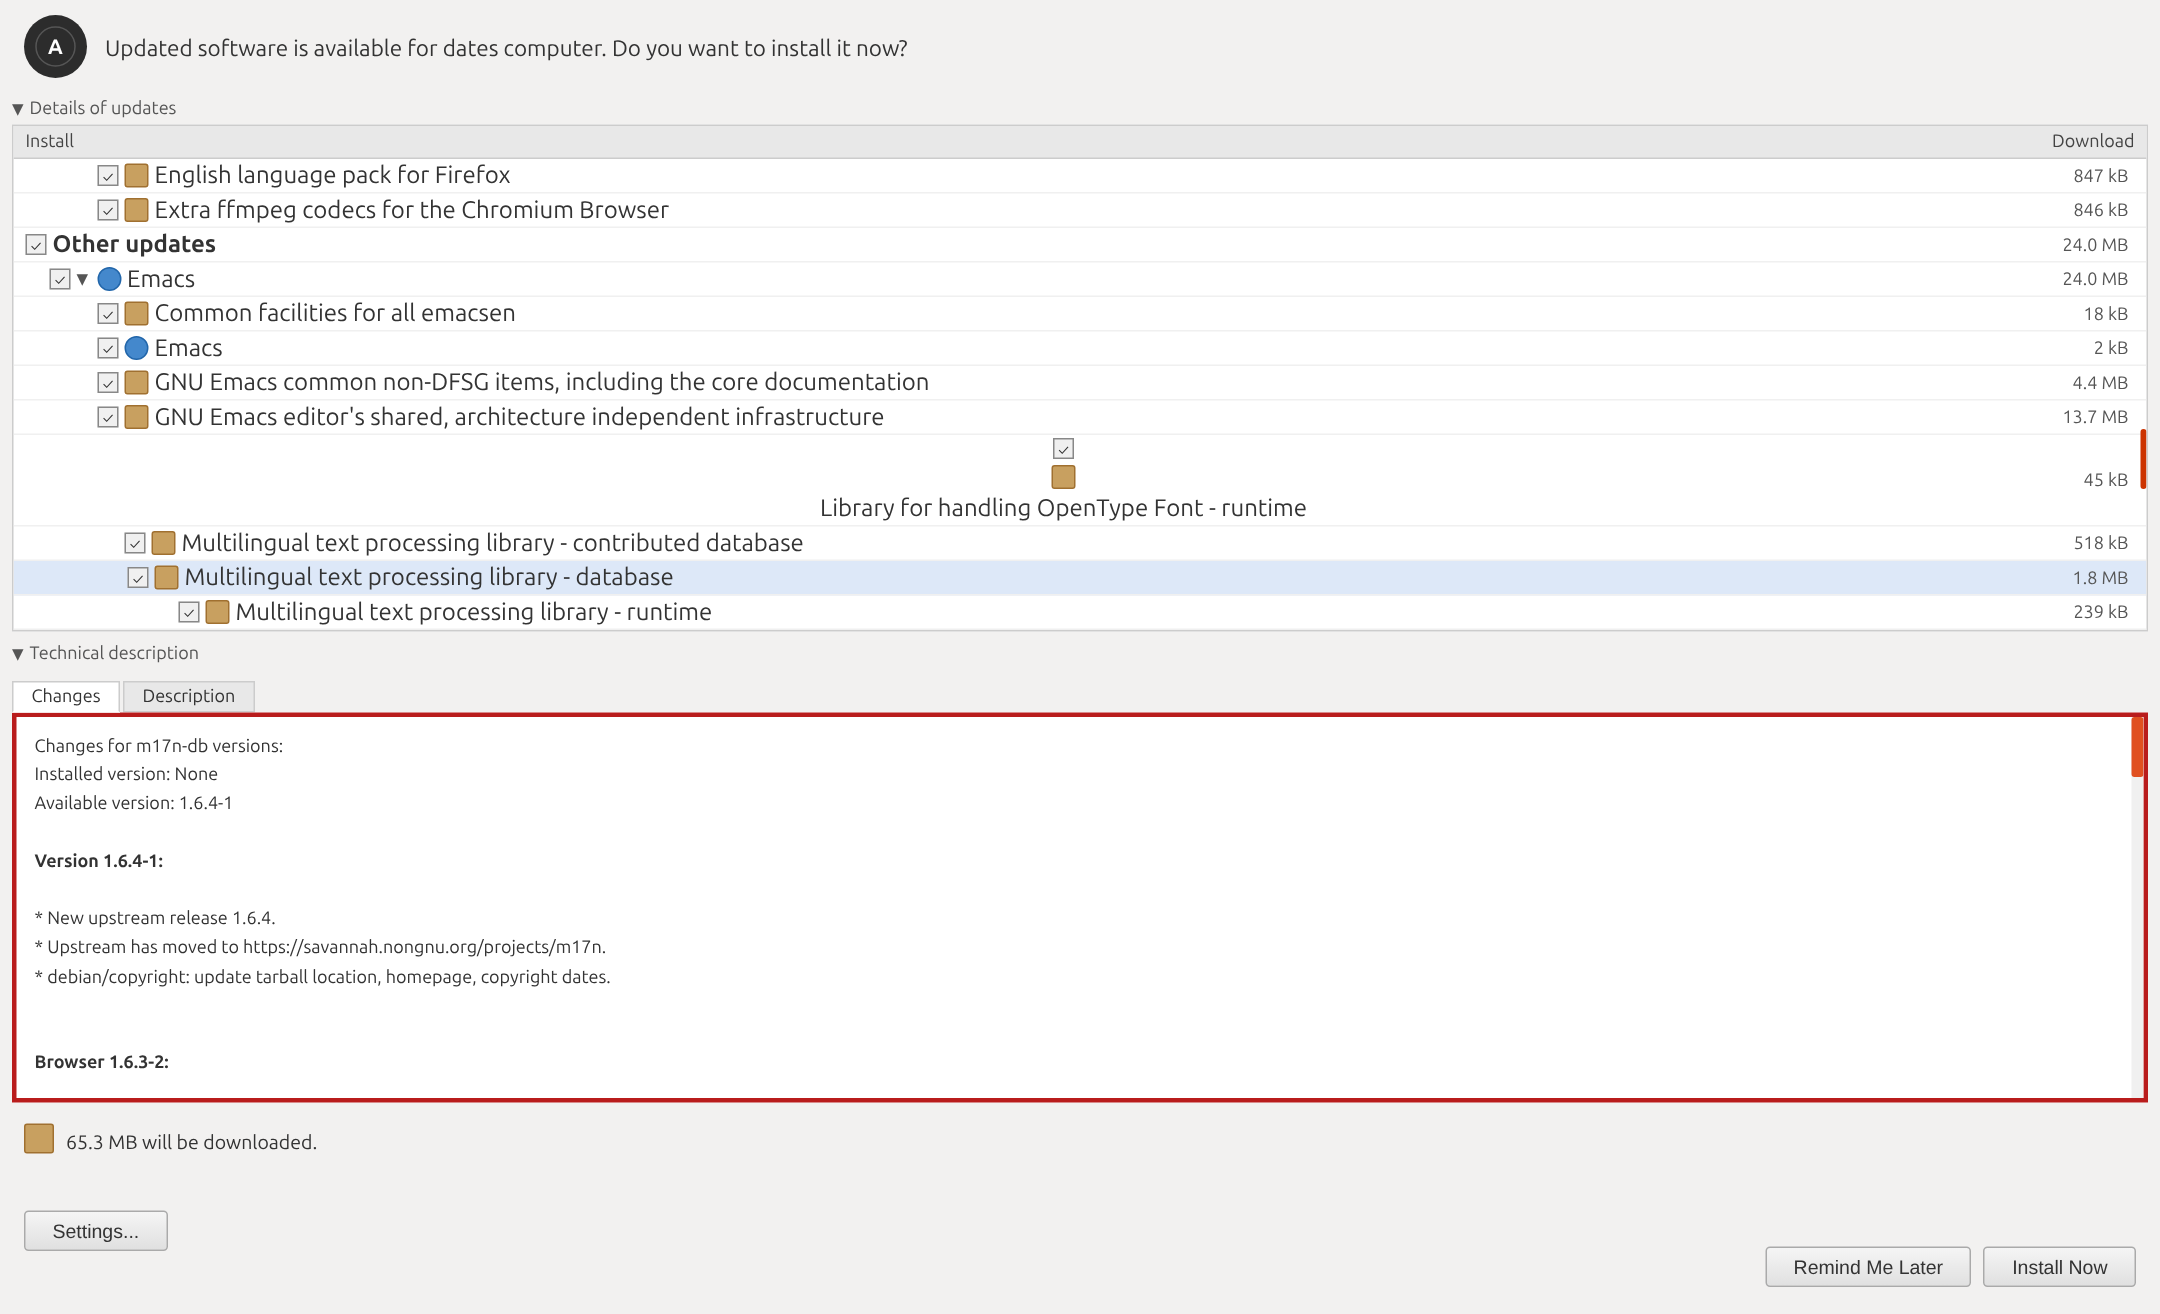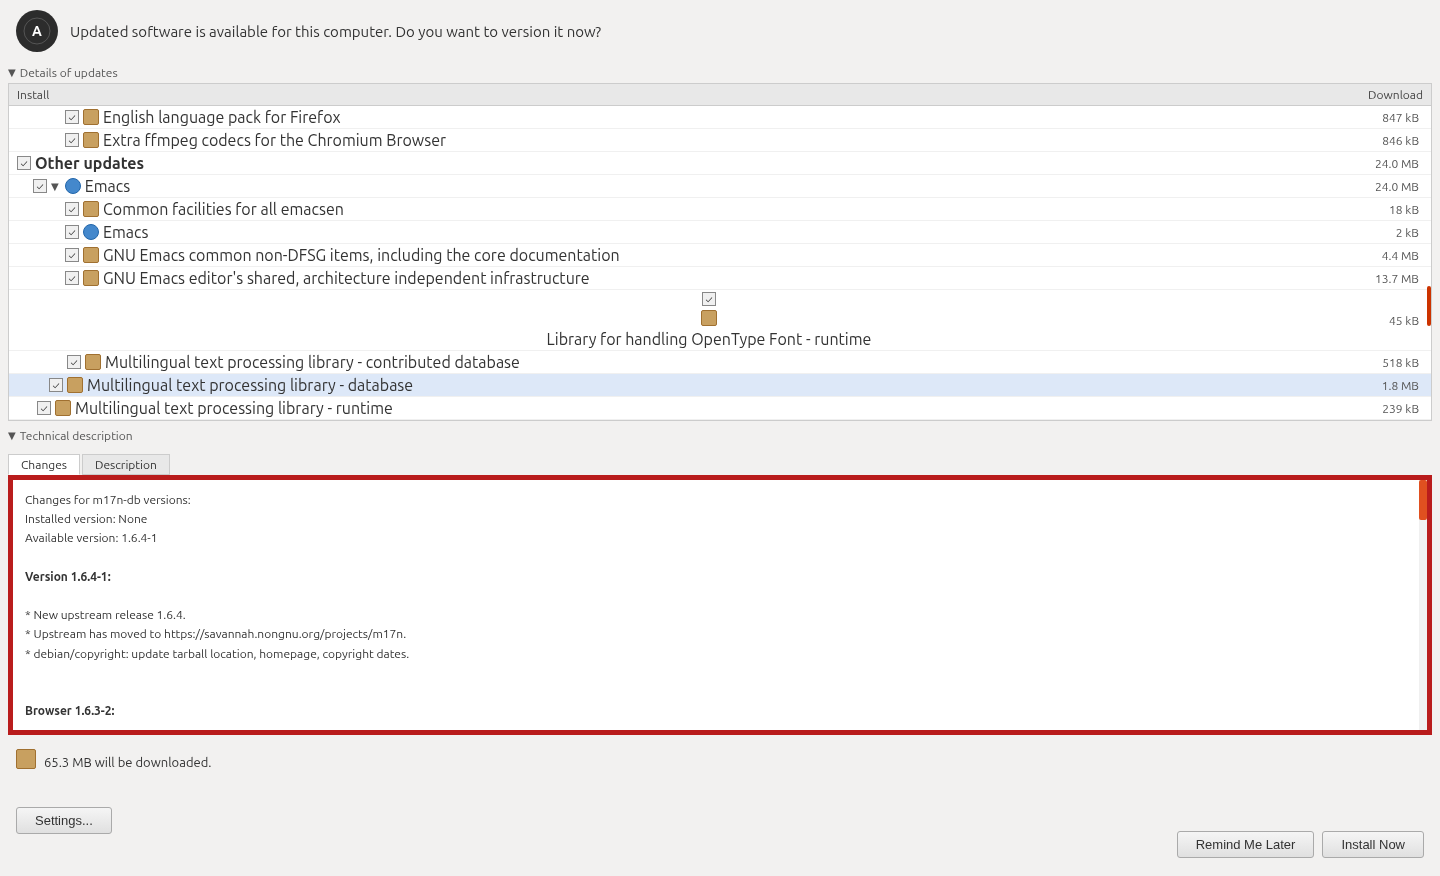--- a/index.html
+++ b/index.html
@@ -166,21 +166,21 @@
     }
     .tab.active {
       background: #fff;
       border-bottom: 1px solid #fff;
       position: relative;
       z-index: 1;
     }
 
     .tech-content {
       background: #fff;
-      border: 5px solid #b91c1c;
+      border: 3px solid #b91c1c;
       margin: 0 8px;
       padding: 10px 12px;
       height: 260px;
       overflow-y: auto;
       font-size: 12px;
       line-height: 1.6;
       position: relative;
     }
     .tech-content .scrollbar-track {
       position: absolute;
@@ -263,21 +263,21 @@
 </head>
 <body>
 
 <div class="header">
   <div class="app-icon">
     <svg viewBox="0 0 28 28" fill="none">
       <circle cx="14" cy="14" r="13" fill="#2c2c2c" stroke="#555" stroke-width="1"></circle>
       <text x="14" y="19" text-anchor="middle" font-size="14" fill="white" font-weight="bold">A</text>
     </svg>
   </div>
-  <h1 class="header-title">Updated software is available for this computer. Do you want to version it now?</h1>
+  <h1 class="header-title">Updated software is available for dates computer. Do you want to install it now?</h1>
 </div>
 
 <div class="section-header">
   <span class="arrow">▼</span>
   <span>Details of updates</span>
 </div>
 
 <div class="updates-container updates-wrapper">
   <div class="table-header">
     <span>Install</span>
@@ -351,37 +351,37 @@
       </div>
       <div class="update-item">
         <div class="item-left" style="padding-left: 56px; flex-direction: column;">
           <div class="checkbox checked"></div>
           <span class="pkg-icon box"></span>
           <span class="item-name">Library for handling OpenType Font - runtime</span>
         </div>
         <span class="item-size">45 kB</span>
       </div>
       <div class="update-item">
-        <div class="item-left" style="padding-left: 58px;">
+        <div class="item-left" style="padding-left: 74px;">
           <div class="checkbox checked"></div>
           <span class="pkg-icon box"></span>
           <span class="item-name">Multilingual text processing library - contributed database</span>
         </div>
         <span class="item-size">518 kB</span>
       </div>
       <div class="update-item highlighted">
-        <div class="item-left" style="padding-left: 40px; align-items: center;">
+        <div class="item-left" style="padding-left: 76px; align-items: center;">
           <div class="checkbox checked"></div>
           <span class="pkg-icon box"></span>
           <span class="item-name">Multilingual text processing library - database</span>
         </div>
         <span class="item-size">1.8 MB</span>
       </div>
       <div class="update-item">
-        <div class="item-left" style="padding-left: 28px;">
+        <div class="item-left" style="padding-left: 64px; margin-left: 46px;">
           <div class="checkbox checked"></div>
           <span class="pkg-icon box"></span>
           <span class="item-name">Multilingual text processing library - runtime</span>
         </div>
         <span class="item-size">239 kB</span>
       </div>
     </div>
   <div class="red-bar"></div>
 </div>
 

